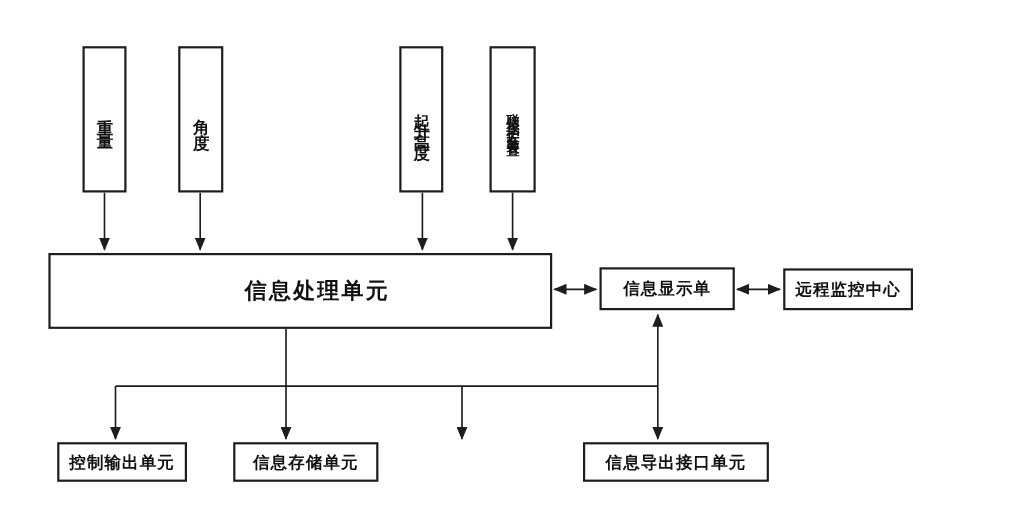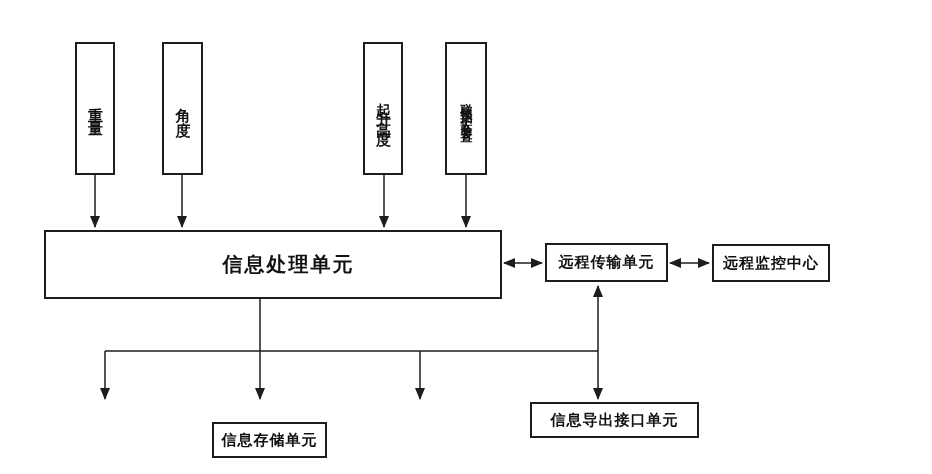--- a/index.html
+++ b/index.html
@@ -54,21 +54,21 @@
 
   
   #sensor-weight        { left: 75px;  top: 42px;  width: 40px;  height: 133px; }
   #sensor-angle         { left: 162px; top: 42px;  width: 41px;  height: 133px; }
   #sensor-hoist-height  { left: 363px; top: 42px;  width: 40px;  height: 133px; }
   #sensor-interlock     { left: 445px; top: 42px;  width: 42px;  height: 133px; }
   #processing-unit      { left: 44px;  top: 230px; width: 458px; height: 69px; padding-left: 31px;  }
   #transmission-unit    { left: 545px; top: 243px; width: 123px; height: 39px;  }
   #monitoring-center    { left: 712px; top: 244px; width: 118px; height: 38px; font-family: Liberation Serif, serif;  }
   #output-control       { left: 52px;  top: 402px; width: 118px; height: 36px;  }
-  #output-storage       { left: 212px; top: 422px; width: 115px; height: 36px;  }
+  #output-storage       { left: 212px; top: 402px; width: 132px; height: 36px;  }
   #output-display       { left: 365px; top: 402px; width: 113px; height: 36px;  }
   #output-export        { left: 530px; top: 402px; width: 169px; height: 36px;  }
 </style>
 </head>
 <body>
 
 <div class="canvas">
 
   <svg class="wires" viewBox="0 0 932 474" xmlns="http://www.w3.org/2000/svg">
     <defs>
@@ -108,26 +108,29 @@
   </div>
   <div class="node vnode v8" id="sensor-interlock">
     <span>联锁保护安全装置</span>
   </div>
 
   <div class="node main-label" id="processing-unit">
     <span>信息处理单元</span>
   </div>
 
   <div class="node small-label" id="transmission-unit">
-    <span>远程传输单元</span>
+    <span>信息显示单</span>
   </div>
   <div class="node small-label" id="monitoring-center">
     <span>远程监控中心</span>
   </div>
 
+  <div class="node small-label" id="output-control">
+    <span>控制输出单元</span>
+  </div>
   <div class="node small-label" id="output-storage">
     <span>信息存储单元</span>
   </div>
   <div class="node small-label" id="output-export">
     <span>信息导出接口单元</span>
   </div>
 
 </div>
 
 </body></html>

